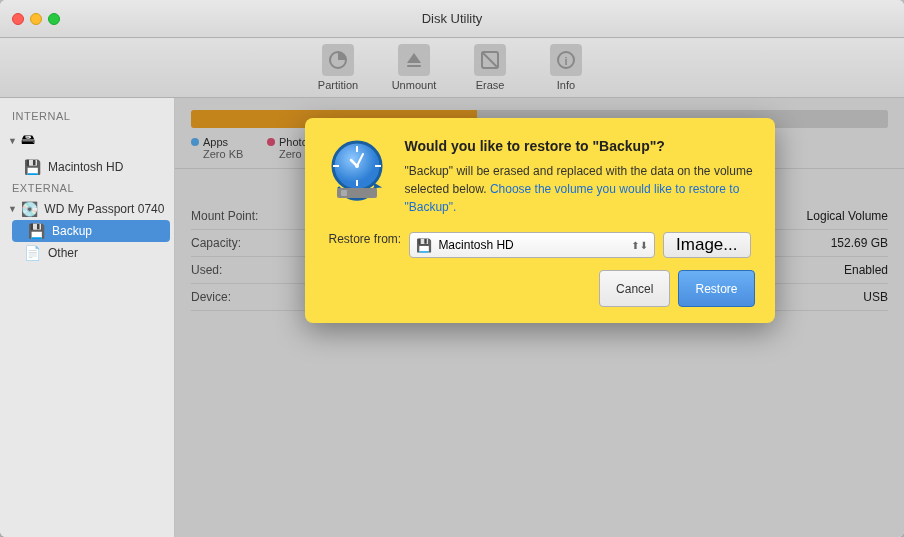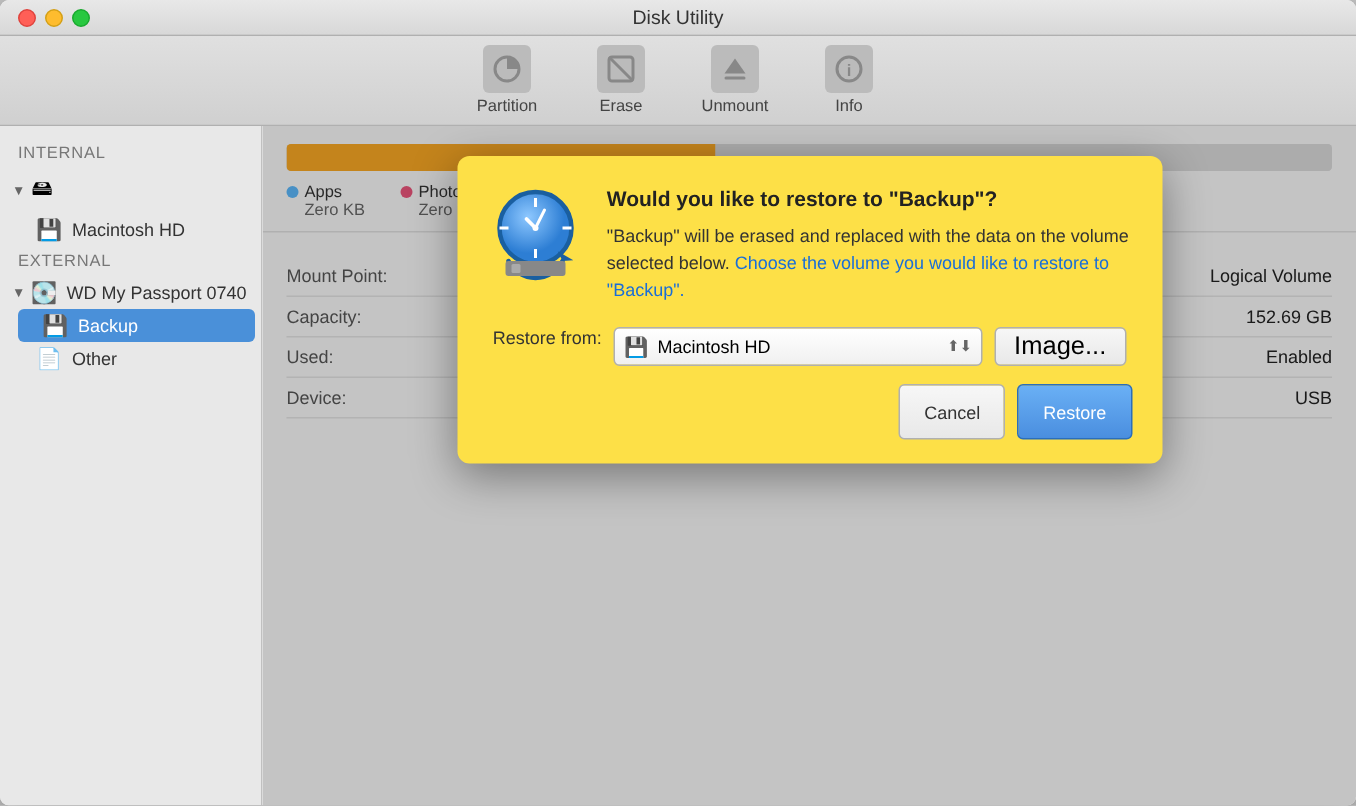--- a/index.html
+++ b/index.html
@@ -19,21 +19,21 @@
       background: #f0f0f0;
       border-radius: 6px;
       box-shadow: 0 4px 20px rgba(0,0,0,0.4);
       display: flex;
       flex-direction: column;
       overflow: hidden;
     }
 
     
     .titlebar {
-      height: 24px;
+      height: 38px;
       background: linear-gradient(to bottom, #e8e8e8, #d8d8d8);
       border-bottom: 1px solid #b0b0b0;
       display: flex;
       align-items: center;
       padding: 0 12px;
       position: relative;
     }
 
     .traffic-lights {
       display: flex;
@@ -181,20 +181,21 @@
     }
 
     
     .content {
       flex: 1;
       background: #f5f5f5;
       display: flex;
       flex-direction: column;
       overflow: hidden;
       position: relative;
+      gap: 18px;
     }
 
     .storage-bar-area {
       padding: 12px 16px 8px;
       border-bottom: 1px solid #ddd;
     }
 
     .storage-bar {
       height: 18px;
       background: #ddd;
@@ -433,34 +434,34 @@
         <svg width="22" height="22" viewBox="0 0 22 22" fill="none">
           <circle cx="11" cy="11" r="8" stroke="#888" stroke-width="2" fill="none"></circle>
           <path d="M11 3 A8 8 0 0 1 19 11 L11 11 Z" fill="#888"></path>
         </svg>
       </div>
       <span class="toolbar-label">Partition</span>
     </div>
     <div class="toolbar-item">
       <div class="toolbar-icon">
         <svg width="22" height="22" viewBox="0 0 22 22" fill="none">
-          <rect x="3" y="3" width="16" height="16" rx="2" stroke="#888" stroke-width="2" fill="none"></rect>
-          <line x1="3" y1="3" x2="19" y2="19" stroke="#888" stroke-width="2"></line>
+          <polygon points="11,4 18,14 4,14" fill="#888"></polygon>
+          <rect x="4" y="16" width="14" height="2" rx="1" fill="#888"></rect>
         </svg>
       </div>
-      <span class="toolbar-label">Erase</span>
+      <span class="toolbar-label">Unmount</span>
     </div>
     <div class="toolbar-item">
       <div class="toolbar-icon">
         <svg width="22" height="22" viewBox="0 0 22 22" fill="none">
-          <polygon points="11,4 18,14 4,14" fill="#888"></polygon>
-          <rect x="4" y="16" width="14" height="2" rx="1" fill="#888"></rect>
+          <rect x="3" y="3" width="16" height="16" rx="2" stroke="#888" stroke-width="2" fill="none"></rect>
+          <line x1="3" y1="3" x2="19" y2="19" stroke="#888" stroke-width="2"></line>
         </svg>
       </div>
-      <span class="toolbar-label">Unmount</span>
+      <span class="toolbar-label">Erase</span>
     </div>
     <div class="toolbar-item">
       <div class="toolbar-icon">
         <svg width="22" height="22" viewBox="0 0 22 22" fill="none">
           <circle cx="11" cy="11" r="8" stroke="#888" stroke-width="2" fill="none"></circle>
           <text x="11" y="15.5" text-anchor="middle" font-size="11" font-weight="bold" fill="#888">i</text>
         </svg>
       </div>
       <span class="toolbar-label">Info</span>
     </div>

